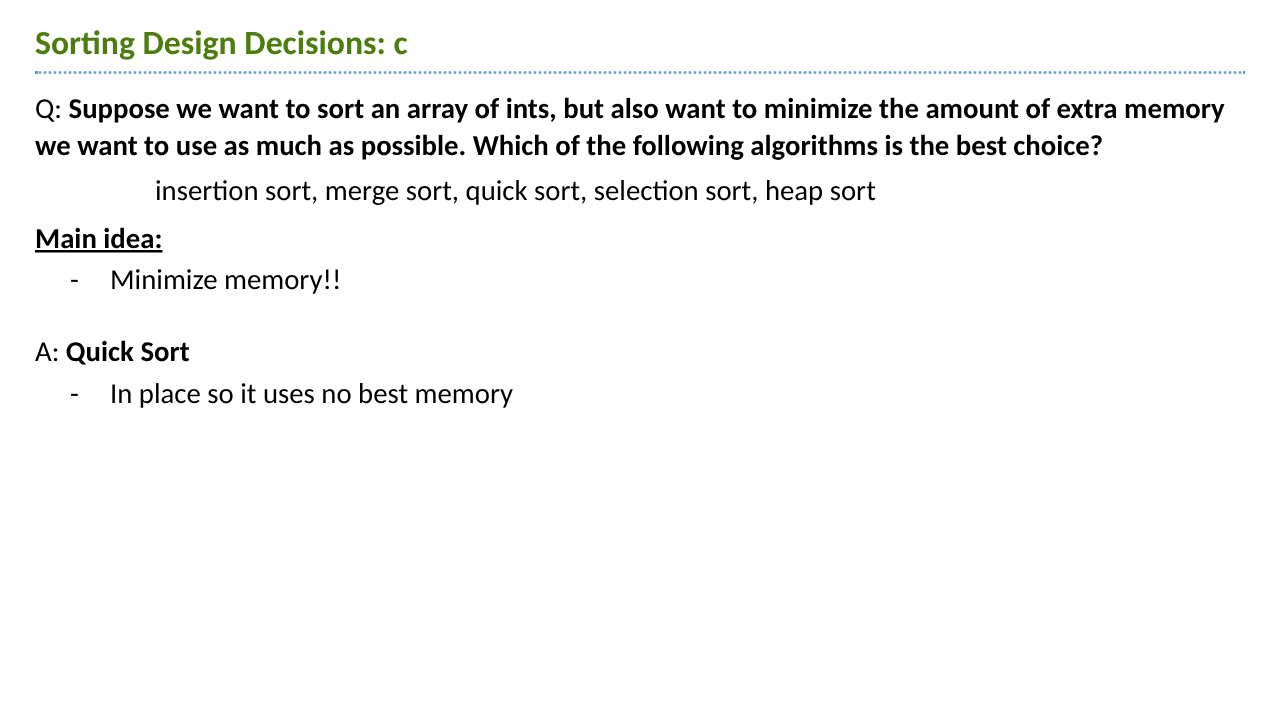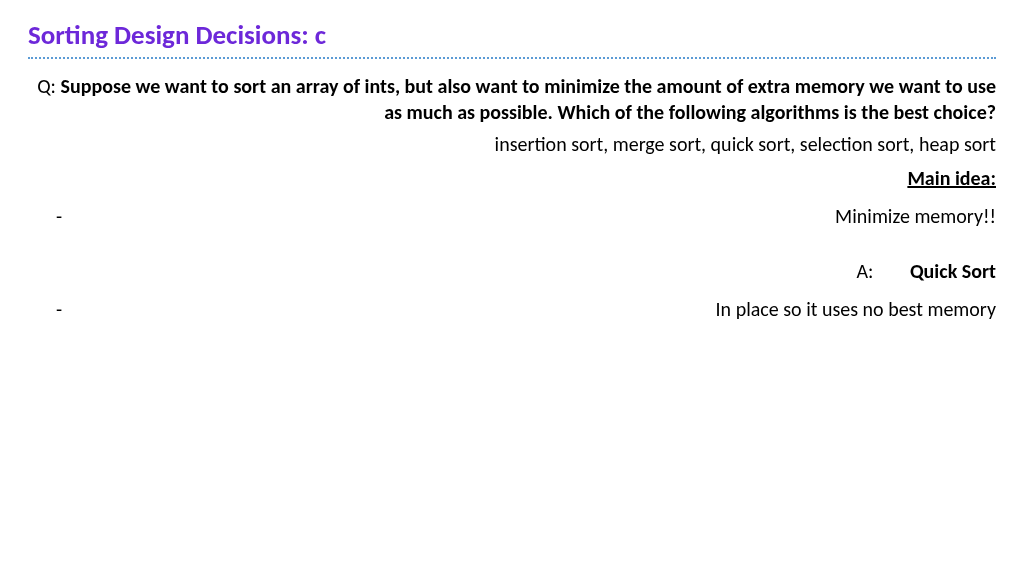--- a/index.html
+++ b/index.html
@@ -6,66 +6,65 @@
   body {
     width: 1024px;
     height: 576px;
     background: #ffffff;
     font-family: Calibri, "Segoe UI", Arial, sans-serif;
     padding: 18px 28px;
     color: #000000;
     overflow: hidden;
   }
   .title {
-    color: #6d28d9;
+    color: #4d7c0f;
     font-size: 27px;
     font-weight: 700;
     margin-bottom: 6px;
   }
   .dotted-divider {
     border: none;
     border-top: 2px dotted #5b9bd5;
     margin-bottom: 14px;
   }
   .body-text {
-    font-size: 20px;
+    font-size: 23px;
     line-height: 1.3;
-    text-align: right;
   }
   .q-prefix { font-weight: 400; }
   .q-bold { font-weight: 700; }
   .options {
     margin-top: 6px;
     padding-left: 96px;
     font-weight: 400;
   }
   .label {
     font-weight: 700;
     margin-top: 8px;
     text-decoration: underline;
   }
   ul.bullets {
     list-style: none;
-    margin-top: 12px;
+    margin-top: 2px;
     padding-left: 28px;
   }
   ul.bullets li {
     position: relative;
     padding-left: 32px;
     font-weight: 400;
     line-height: 1.35;
   }
   ul.bullets li::before {
     content: "-";
     position: absolute;
     left: 0;
     top: 0;
   }
   .a-prefix { font-weight: 400; }
-  .a-bold { font-weight: 700; margin-left: 32px; }
+  .a-bold { font-weight: 700; }
   .answer-block { margin-top: 28px; }
 </style>
 </head>
 <body>
 
 <div class="title">Sorting Design Decisions: c</div>
 <hr class="dotted-divider">
 
 <div class="body-text">
   <span class="q-prefix">Q: </span><span class="q-bold">Suppose we want to sort an array of ints, but also want to minimize the amount of extra memory we want to use as much as possible. Which of the following algorithms is the best choice?</span>

